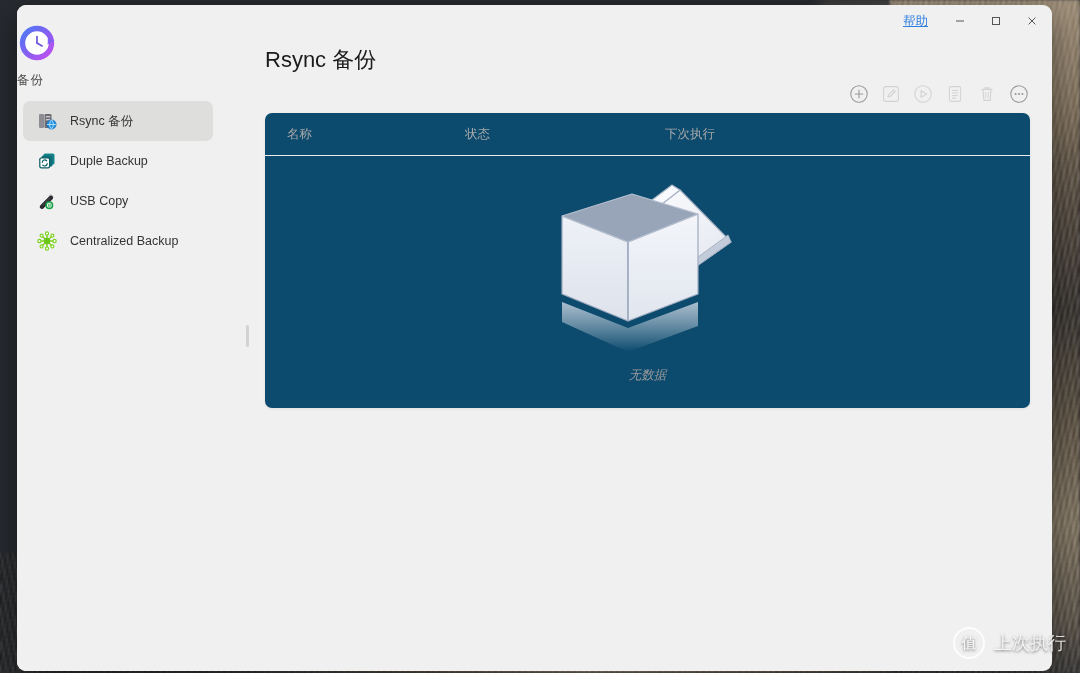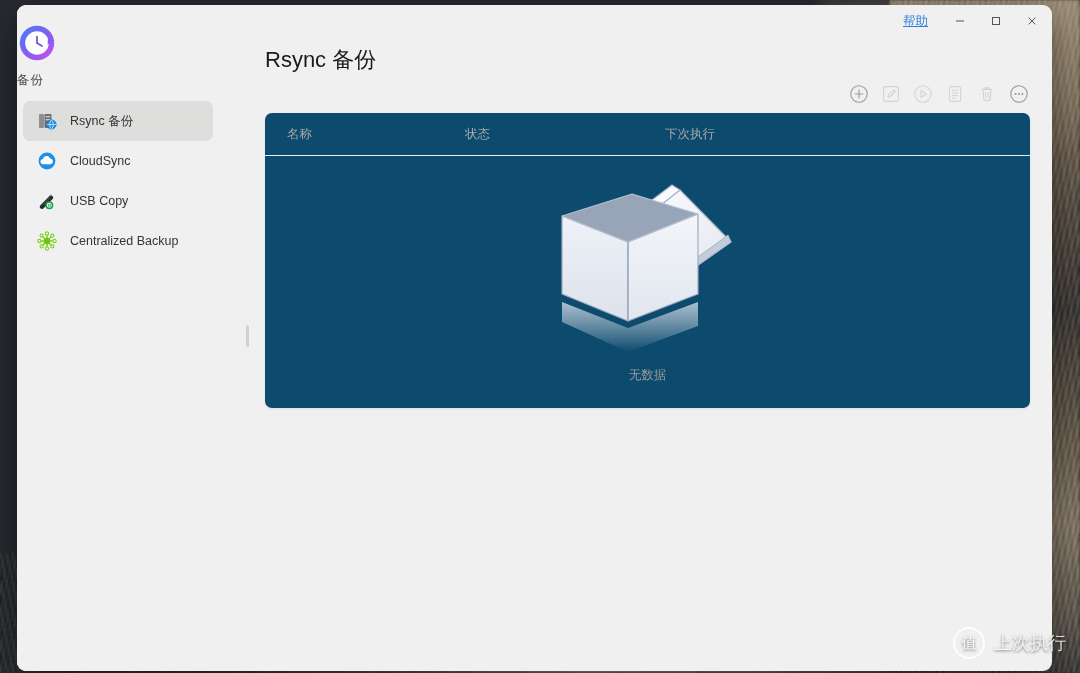--- a/index.html
+++ b/index.html
@@ -121,21 +121,21 @@
     border-bottom:1px solid #ececec;
   }
   .th{font-size:12.5px;color:#a8a8a8;}
   .th.c0{width:200px;padding-left:22px;box-sizing:border-box;}
   .th.c1{width:200px;}
   .th.c2{width:192px;}
   .th.c3{width:190px;}
 
   #empty{
     position:absolute;left:0;right:0;top:42px;bottom:0;
-    display:flex;flex-direction:column;align-items:center;justify-content:center;
+    display:flex;flex-direction:column;align-items:center;justify-content:center;font-style:italic;
   }
   #empty svg{display:block;margin-top:-4px;}
   .empty-text{font-size:12.5px;color:#9a9a9a;margin-top:6px;}
 
   
   #watermark{
     position:absolute;right:14px;bottom:14px;
     display:flex;align-items:center;gap:9px;
     color:rgba(255,255,255,.82);font-size:18px;
     text-shadow:0 1px 3px rgba(0,0,0,.55);
@@ -217,30 +217,35 @@
             <circle cx="15.5" cy="14.5" r="4.6" fill="none" stroke="#0f6fb8" stroke-width=".7"></circle>
             <path d="M11 14.5 h9 M15.5 9.9 c2.4 2.6 2.4 6.6 0 9.2 M15.5 9.9 c-2.4 2.6 -2.4 6.6 0 9.2" fill="none" stroke="#cfeaff" stroke-width=".8"></path>
           </svg>
         </span>
         <span class="nav-label">Rsync 备份</span>
       </div>
 
 
 
 
-
       <div class="nav-item">
         <span class="nav-icon">
           <svg width="22" height="22" viewBox="0 0 22 22">
-            <circle cx="11" cy="11" r="8.4" fill="#1f8fe8"></circle>
-            <path d="M6.4 14.2a2.7 2.7 0 0 1 .5-5.3 3.8 3.8 0 0 1 7.2-.4 2.9 2.9 0 0 1 .7 5.7z" fill="#ffffff"></path>
+            <rect x="7.5" y="3.5" width="11" height="11" rx="1.6" fill="#16848b"></rect>
+            <rect x="5.5" y="5.5" width="11" height="11" rx="1.6" fill="#0f6f78"></rect>
+            <rect x="3.2" y="7.4" width="11" height="11" rx="1.8" fill="#0c5d66"></rect>
+            <rect x="4.4" y="8.6" width="8.6" height="8.6" rx="1.2" fill="#ffffff"></rect>
+            <path d="M6.3 12.3a2.5 2.5 0 0 1 4.4-1.5M11.2 13.6a2.5 2.5 0 0 1-4.4 1.5" fill="none" stroke="#0c5d66" stroke-width="1.2" stroke-linecap="round"></path>
+            <path d="M10.2 9.8 l.7 1.1 -1.3.1z" fill="#0c5d66"></path>
+            <path d="M7.3 16.1 l-.7-1.1 1.3-.1z" fill="#0c5d66"></path>
           </svg>
         </span>
-        <span class="nav-label">CloudSync</span>
-      </div>
+        <span class="nav-label">Duple Backup</span>
+      </div>
+
 
 
       <div class="nav-item">
         <span class="nav-icon">
           <svg width="22" height="22" viewBox="0 0 22 22">
             <rect x="13" y="4.4" width="4" height="3.6" rx="1" transform="rotate(42 15 6)" fill="#c9c9ce"></rect>
             <path d="M4.2 15.4 L13.6 6 a2.2 2.2 0 0 1 3.1 3.1 L7.3 18.5 a2.2 2.2 0 0 1-3.1-3.1z" fill="#2b2b30"></path>
             <path d="M5.4 14.4 L12.9 6.9 l1.6 1.6 -7.5 7.5z" fill="#3a3a40"></path>
             <circle cx="13.3" cy="15.2" r="4" fill="#18a045"></circle>
             <rect x="11.5" y="13.4" width="3.6" height="3.6" rx=".6" fill="none" stroke="#ffffff" stroke-width=".9"></rect>

